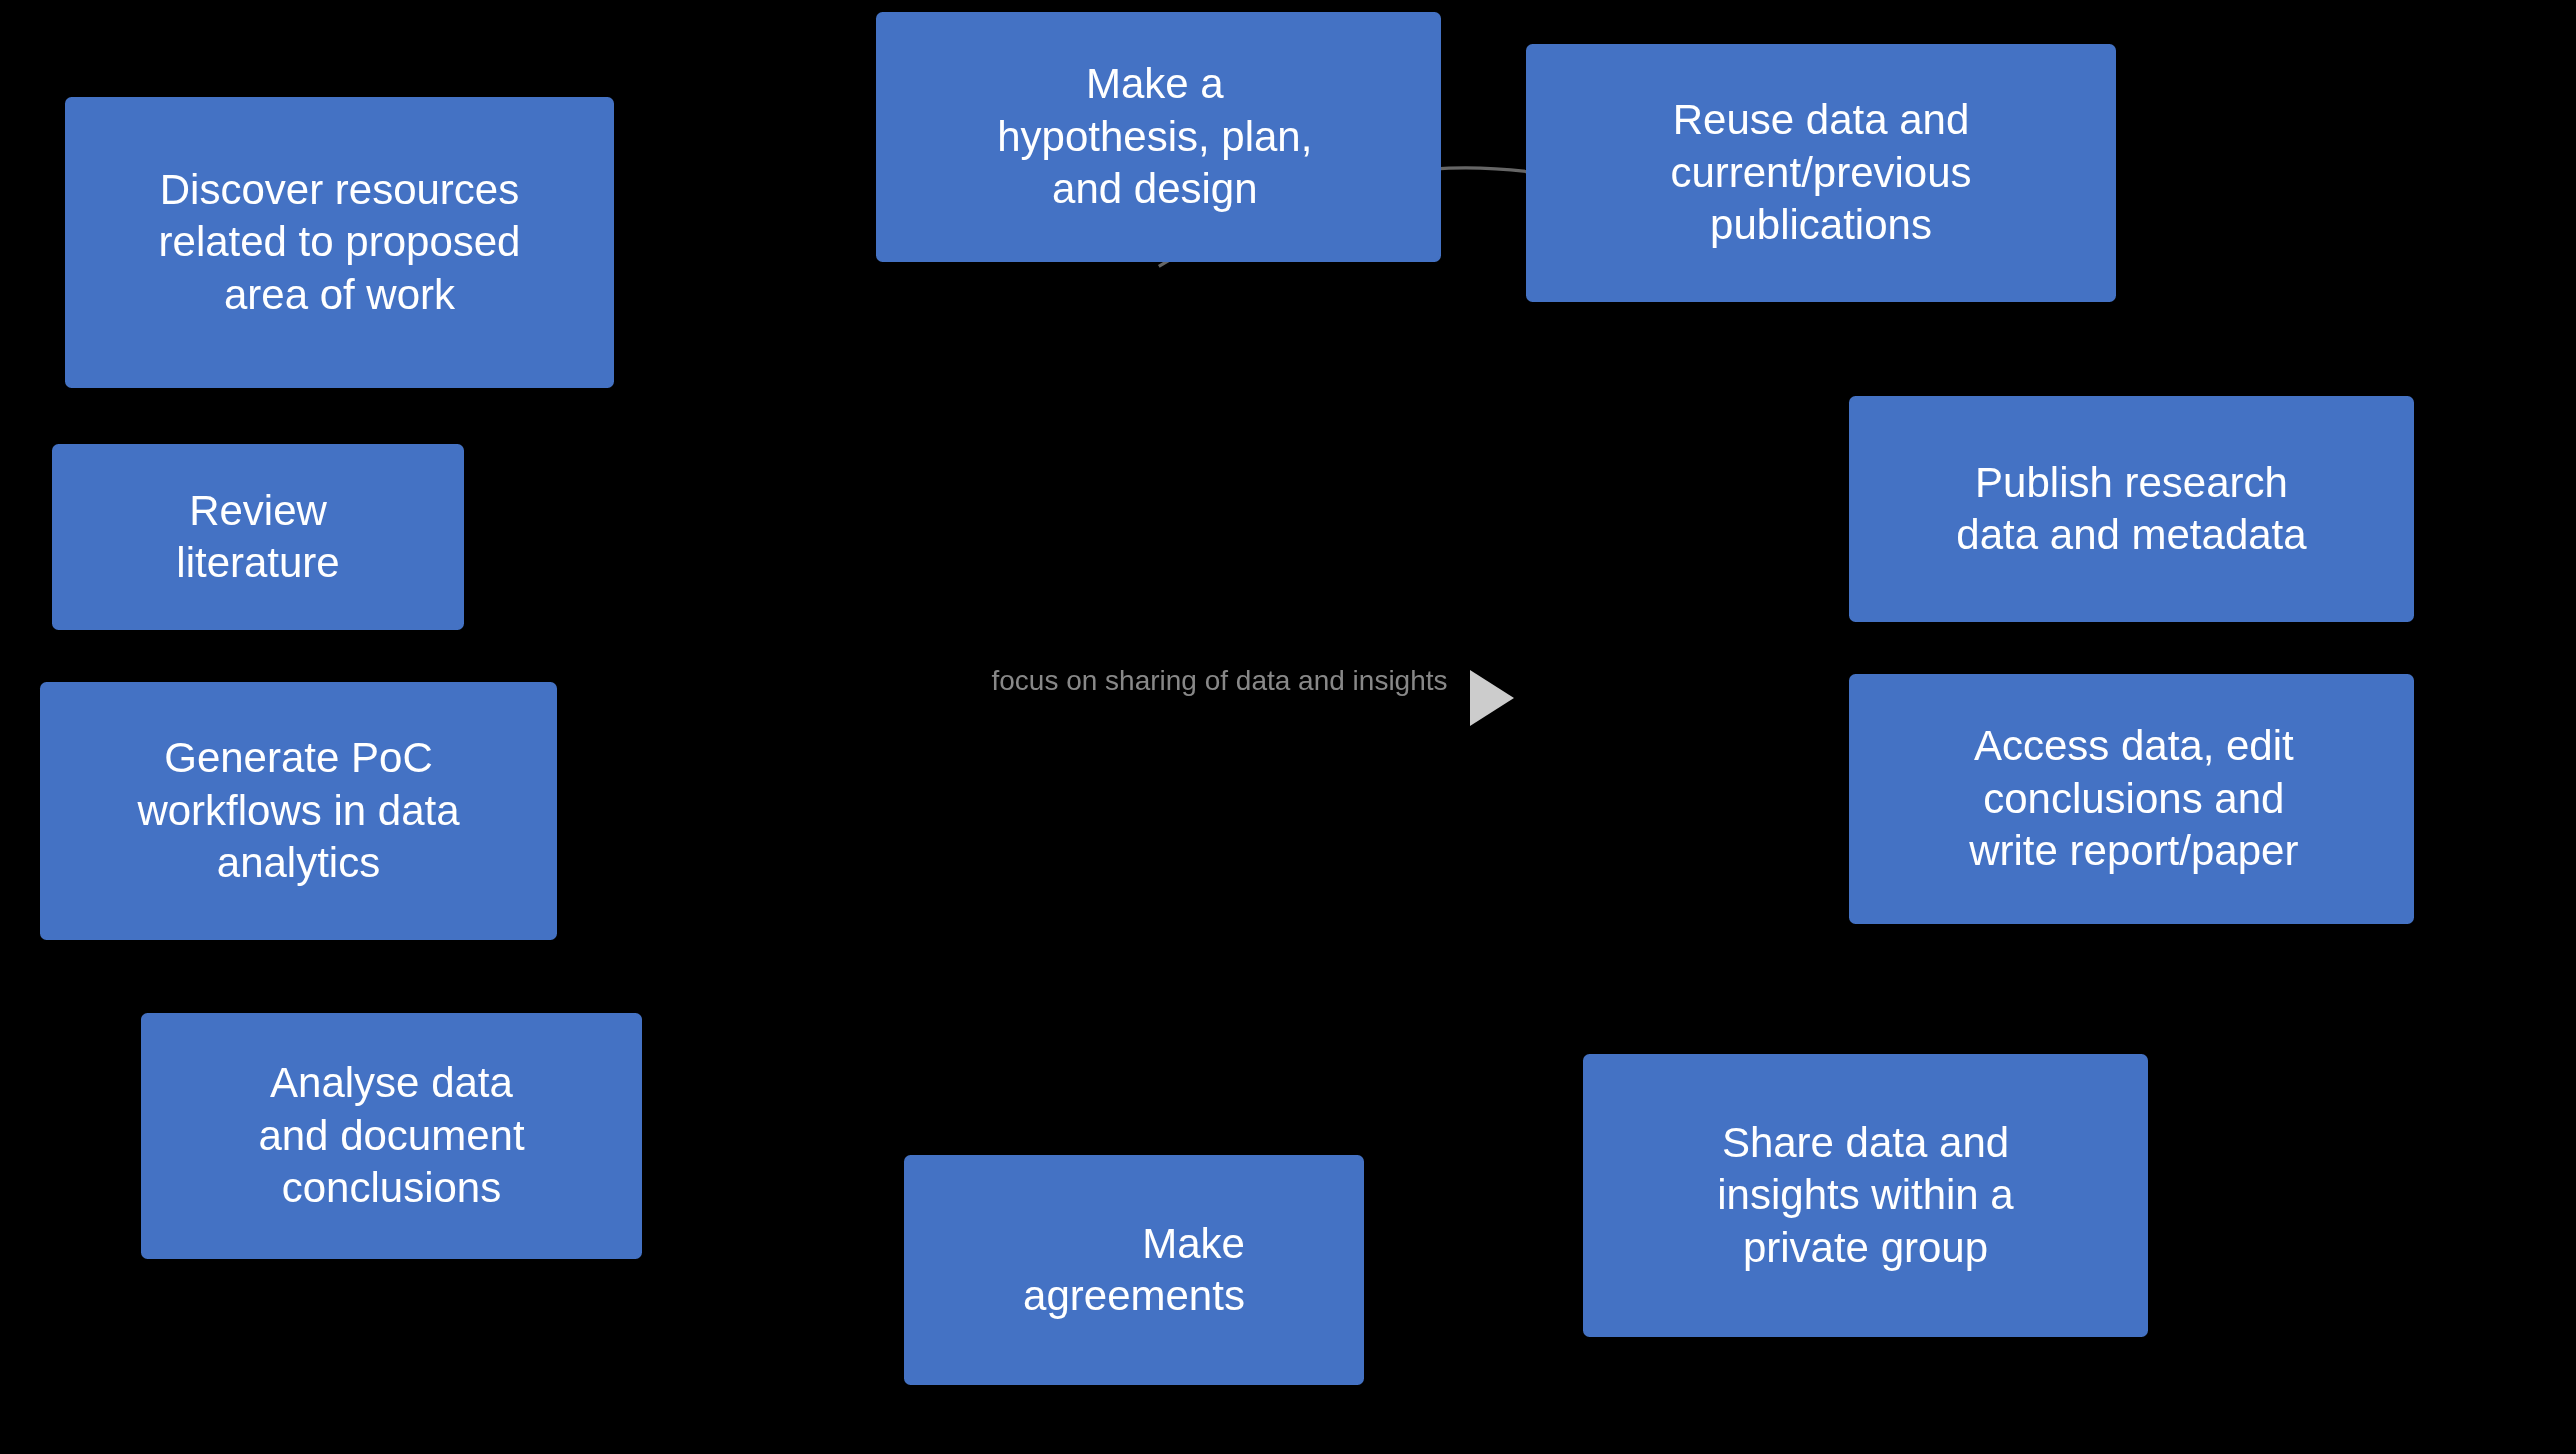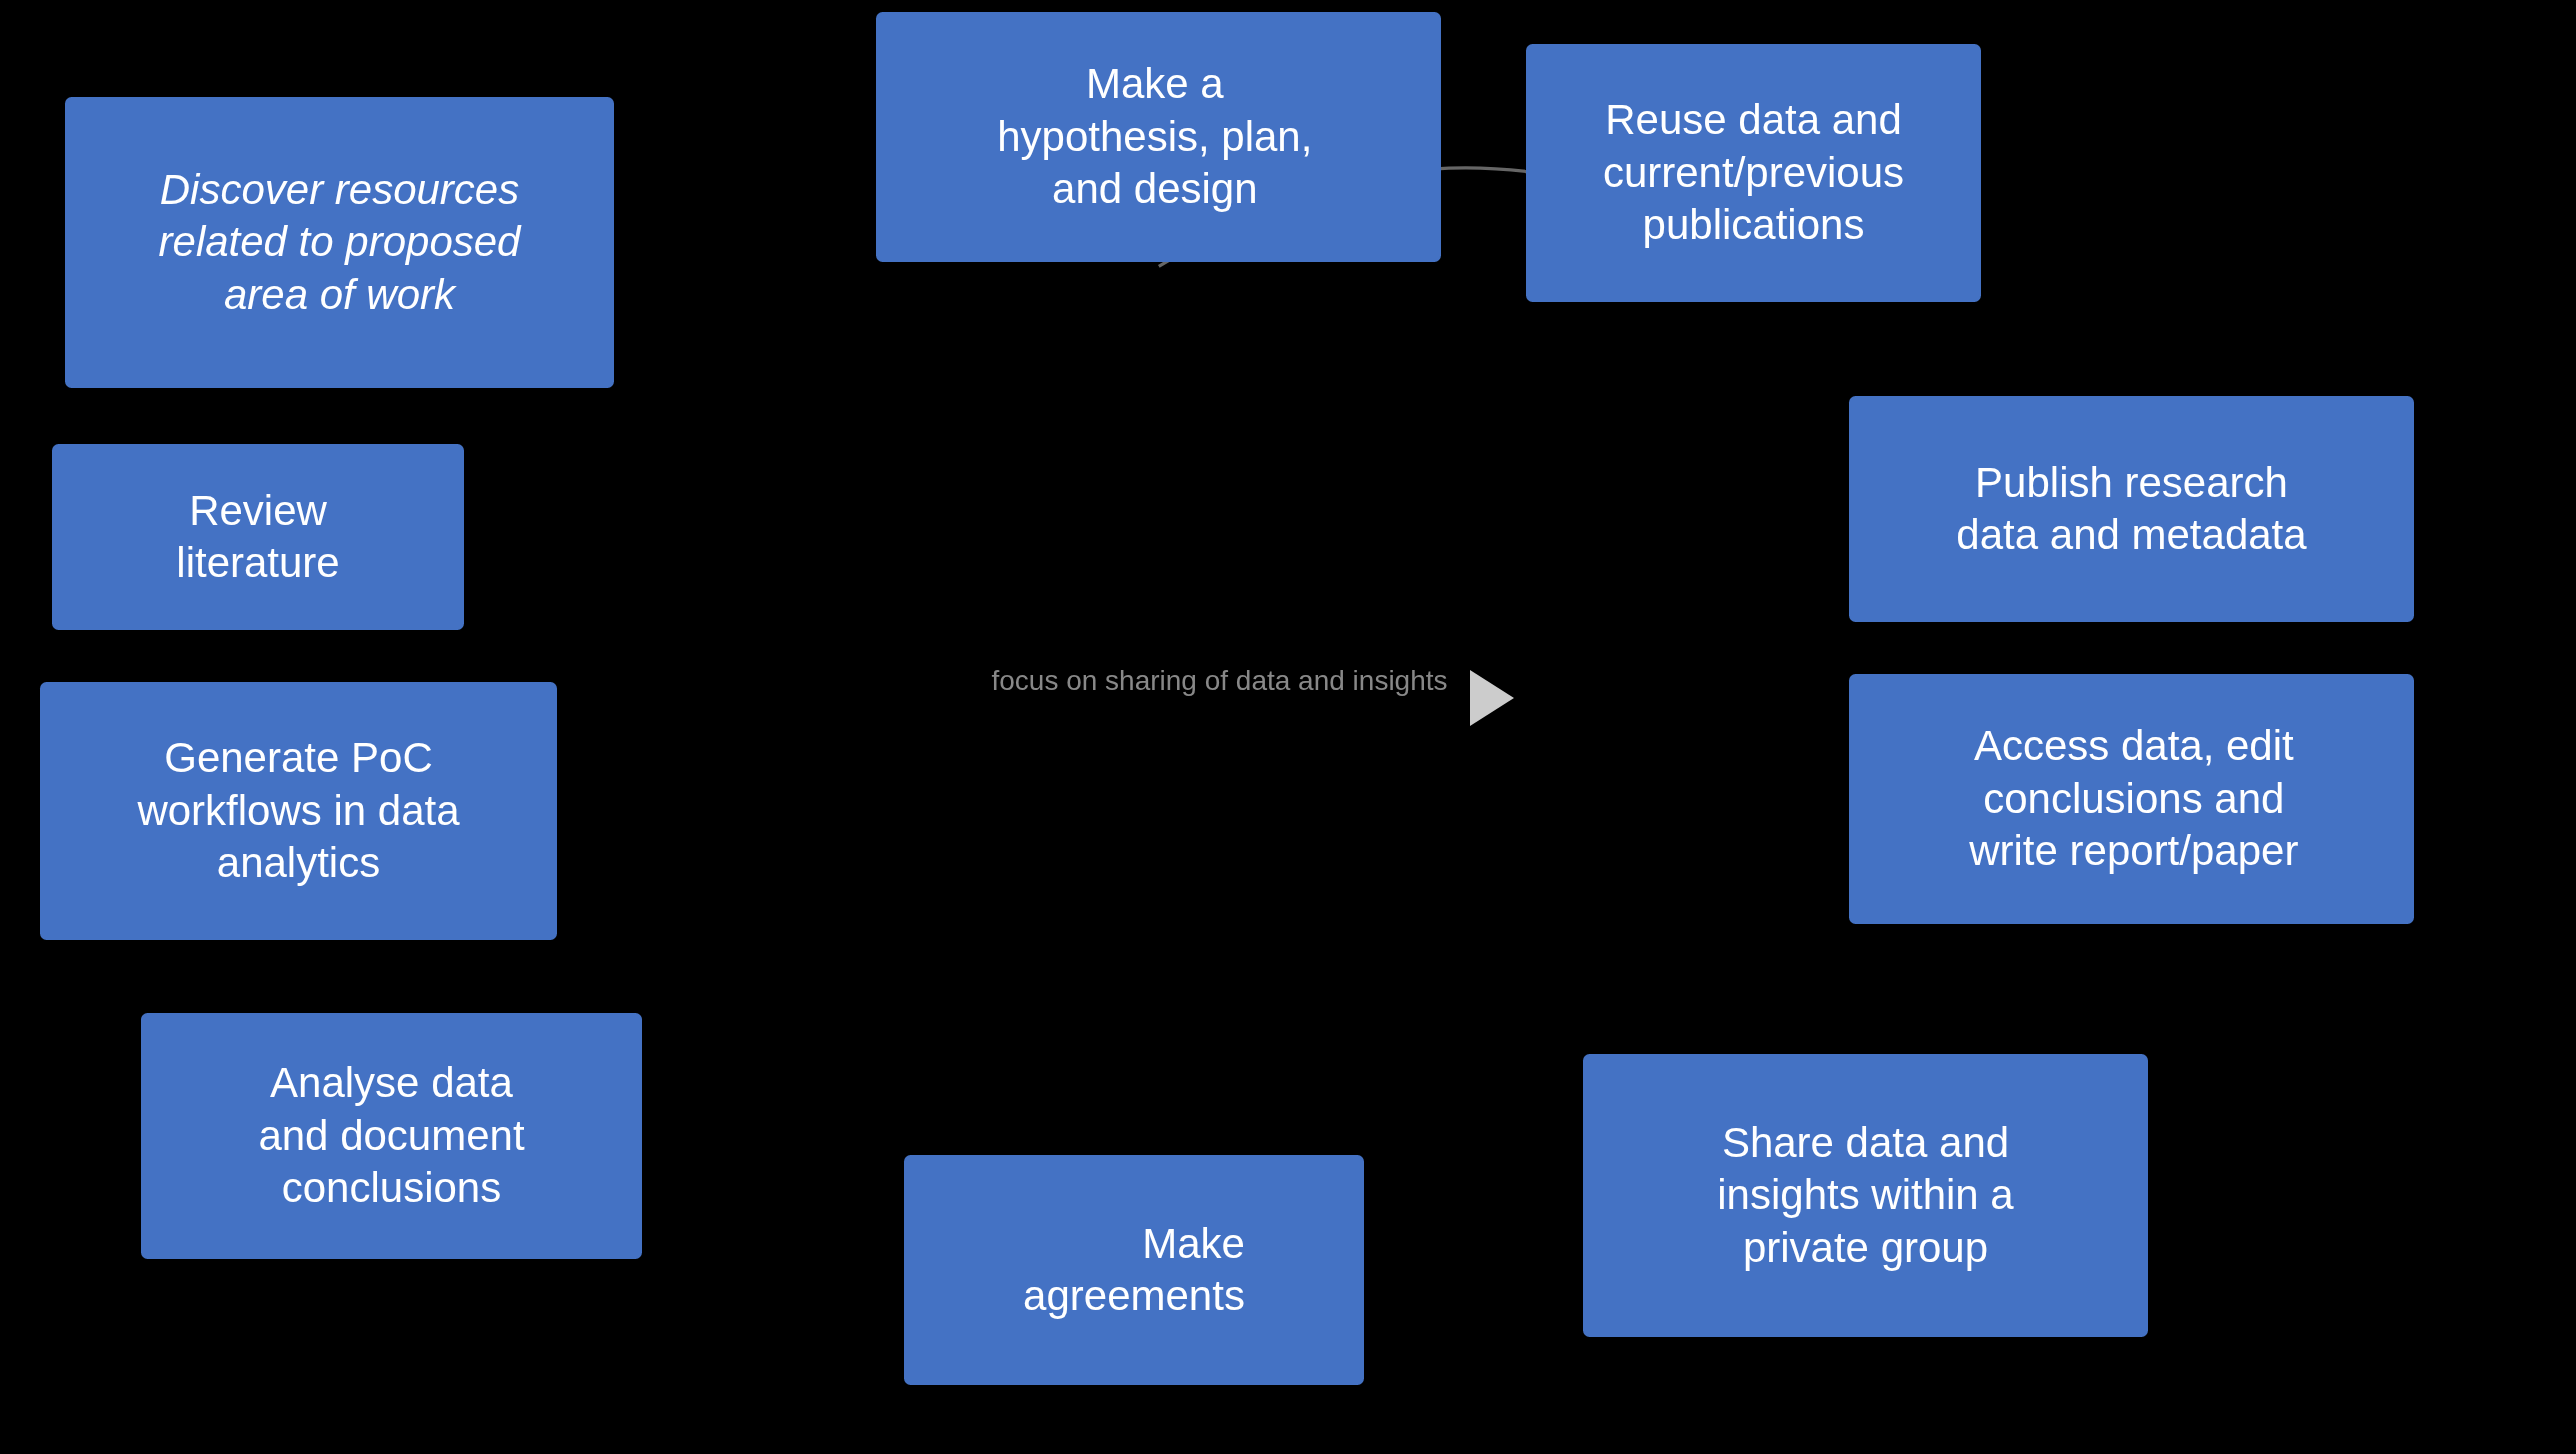--- a/index.html
+++ b/index.html
@@ -72,25 +72,25 @@
 
 <div class="center-label" style="left: 937px; top: 662px; width: 565px;">
   <span>focus on sharing of data
 and insights</span>
 </div>
 
 <div class="node-box" style="left:876px; top:12px; width:565px; height:250px;padding-left:12px;">
   <span>Make a<br>hypothesis, plan,<br>and design</span>
 </div>
 
-<div class="node-box" style="left:1526px; top:44px; width:455px; height:258px;">
+<div class="node-box" style="left:1526px; top:44px; width:590px; height:258px;">
   <span>Reuse data and<br>current/previous<br>publications</span>
 </div>
 
-<div class="node-box" style="left:65px; top:97px; width:549px; height:291px;font-style:italic;">
+<div class="node-box" style="left:65px; top:97px; width:549px; height:291px;">
   <span>Discover resources<br>related to proposed<br>area of work</span>
 </div>
 
 <div class="node-box" style="left:52px; top:444px; width:412px; height:186px;">
   <span>Review<br>literature</span>
 </div>
 
 <div class="node-box" style="left:1849px; top:396px; width:565px; height:226px;">
   <span>Publish research<br>data and metadata</span>
 </div>

